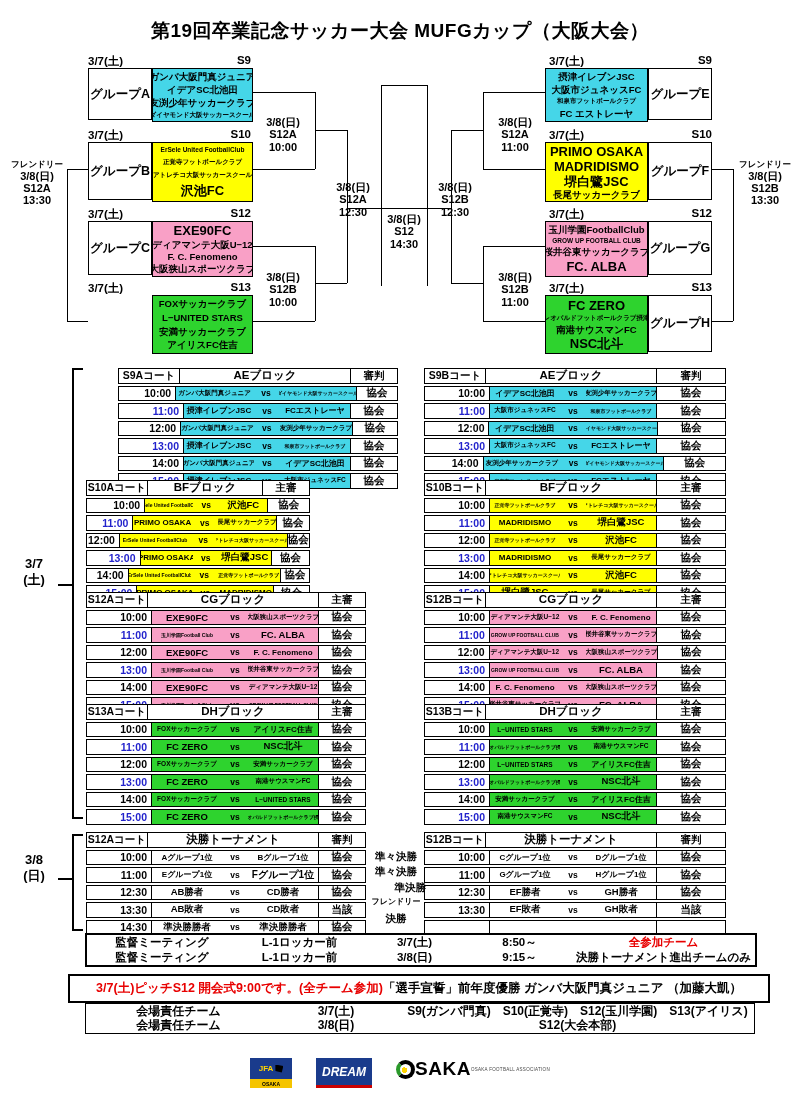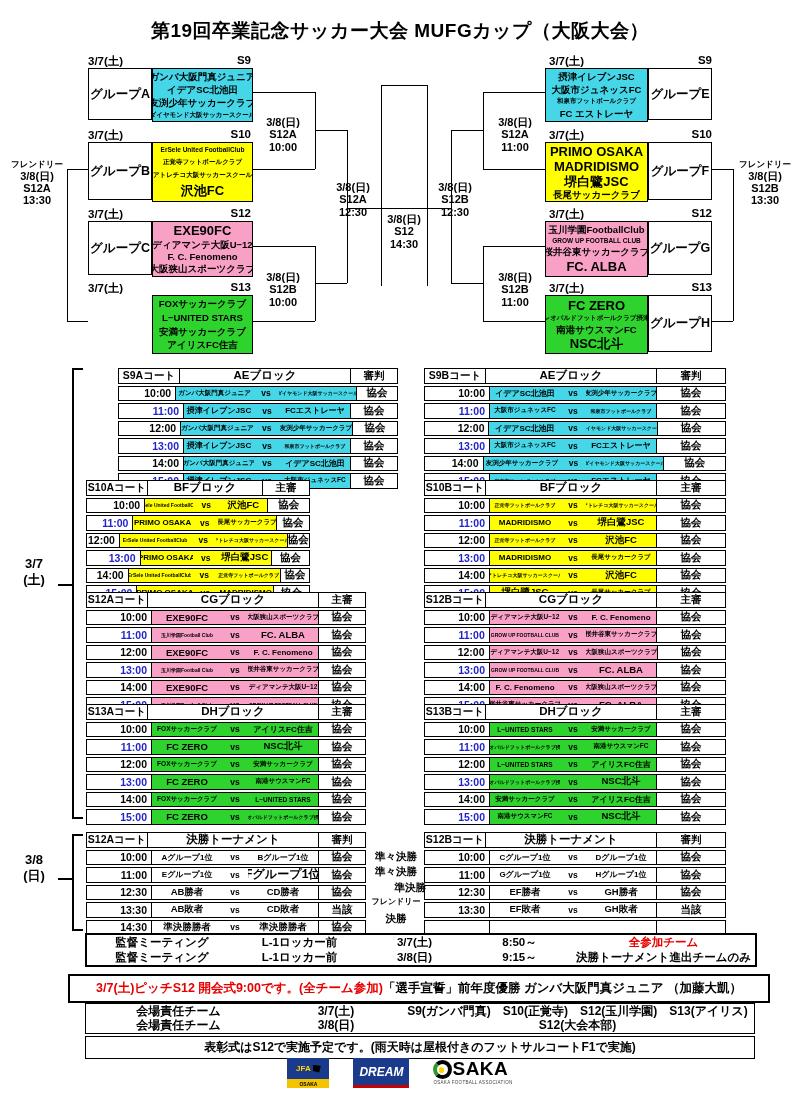--- a/index.html
+++ b/index.html
@@ -70,21 +70,21 @@
             justify-content:center;align-items:flex-start;gap:24px;}
   .jfa-logo{width:42px;height:30px;display:flex;flex-direction:column;}
   .jfa-top{flex:1;background:#1a3b8c;color:#ffd400;font-size:8px;font-weight:bold;
            display:flex;align-items:center;justify-content:center;gap:2px;}
   .jfa-flag{width:8px;height:8px;background:#000;clip-path:polygon(0 0,100% 20%,80% 100%,0 80%);}
   .jfa-bottom{height:9px;background:#f5c400;color:#000;font-size:5px;font-weight:bold;
               display:flex;align-items:center;justify-content:center;}
   .dream-logo{width:56px;height:30px;background:#1a3b8c;color:#fff;display:flex;
               align-items:center;justify-content:center;font-weight:bold;font-style:italic;
               font-size:12px;border-bottom:3px solid #c00;box-sizing:border-box;}
-  .osaka-logo{display:flex;flex-direction:column;}
+  .osaka-logo{display:flex;flex-direction:row;align-items:center;}
   .osaka-main{display:flex;align-items:center;}
   .osaka-o{width:19px;height:19px;border-radius:50%;border:4px solid #000;box-sizing:border-box;
            background:radial-gradient(circle at 40% 55%, #ffd400 0 30%, #fff 31%);
            border-left-color:#2a9a2a;}
   .osaka-text{font-size:19px;font-weight:bold;letter-spacing:0.5px;}
   .osaka-sub{font-size:4.5px;color:#444;letter-spacing:0.3px;}
 </style>
 </head>
 <body>
 
@@ -774,21 +774,21 @@
             <div class="c-vs">vs</div>
             <div class="c-away" style="font-size: 8px;">Bグループ1位</div>
           </div>
           <div class="c-ref">協会</div>
         </div>
         <div class="srow">
           <div class="c-time">11:00</div>
           <div class="c-match">
             <div class="c-home" style="font-size: 8px;">Eグループ1位</div>
             <div class="c-vs">vs</div>
-            <div class="c-away" style="font-size: 12px; font-family: Liberation Mono, monospace;">Fグループ1位</div>
+            <div class="c-away" style="font-size: 10px;">Fグループ1位</div>
           </div>
           <div class="c-ref">協会</div>
         </div>
         <div class="srow">
           <div class="c-time">12:30</div>
           <div class="c-match">
             <div class="c-home" style="font-size: 9.5px;">AB勝者</div>
             <div class="c-vs">vs</div>
             <div class="c-away" style="font-size: 9.5px;">CD勝者</div>
           </div>
@@ -900,23 +900,20 @@
       <span class="v-date">3/7(土)</span>
       <span class="v-detail">S9(ガンバ門真)　S10(正覚寺)　S12(玉川学園)　S13(アイリス)</span>
     </div>
     <div class="venue-row">
       <span class="v-label">会場責任チーム</span>
       <span class="v-date">3/8(日)</span>
       <span class="v-detail">S12(大会本部)</span>
     </div>
   </div>
 
-  <div class="award-box">
-    <span>表彰式はS12で実施予定です。(雨天時は屋根付きのフットサルコートF1で実施)</span>
-  </div>
 
   <div class="logo-row">
     <div class="jfa-logo">
       <div class="jfa-top">
         <span>JFA</span>
         <span class="jfa-flag"></span>
       </div>
       <div class="jfa-bottom">OSAKA</div>
     </div>
     <div class="dream-logo">

